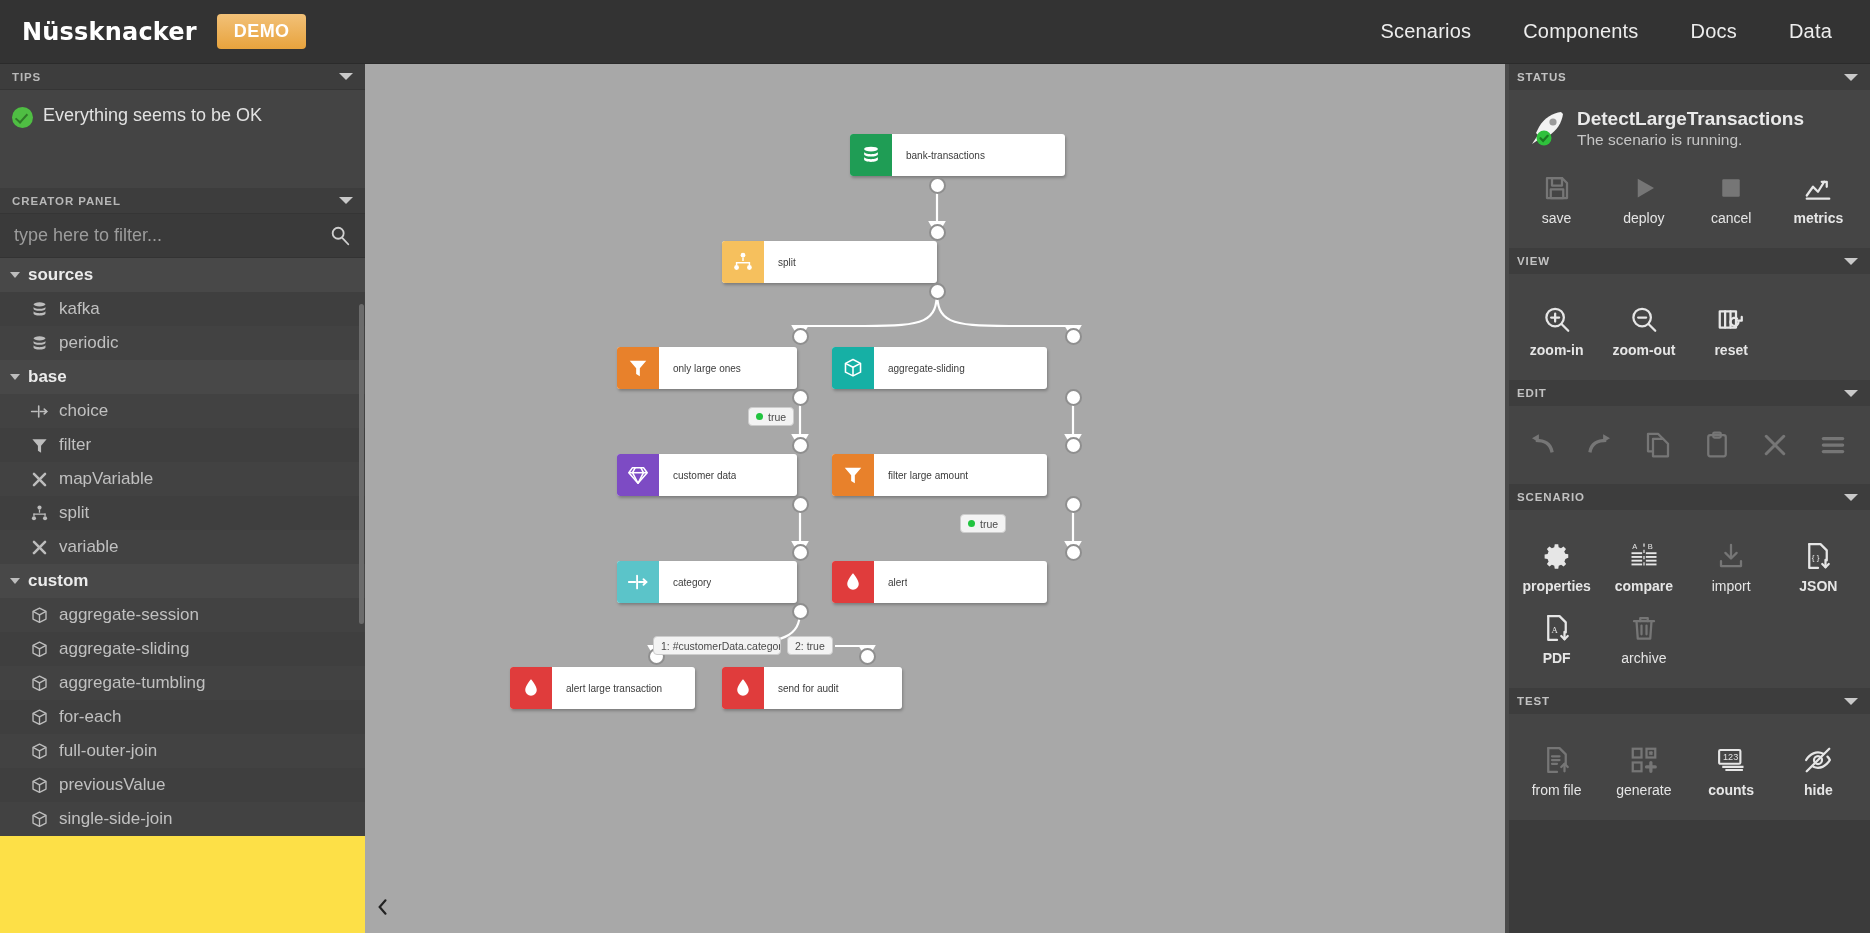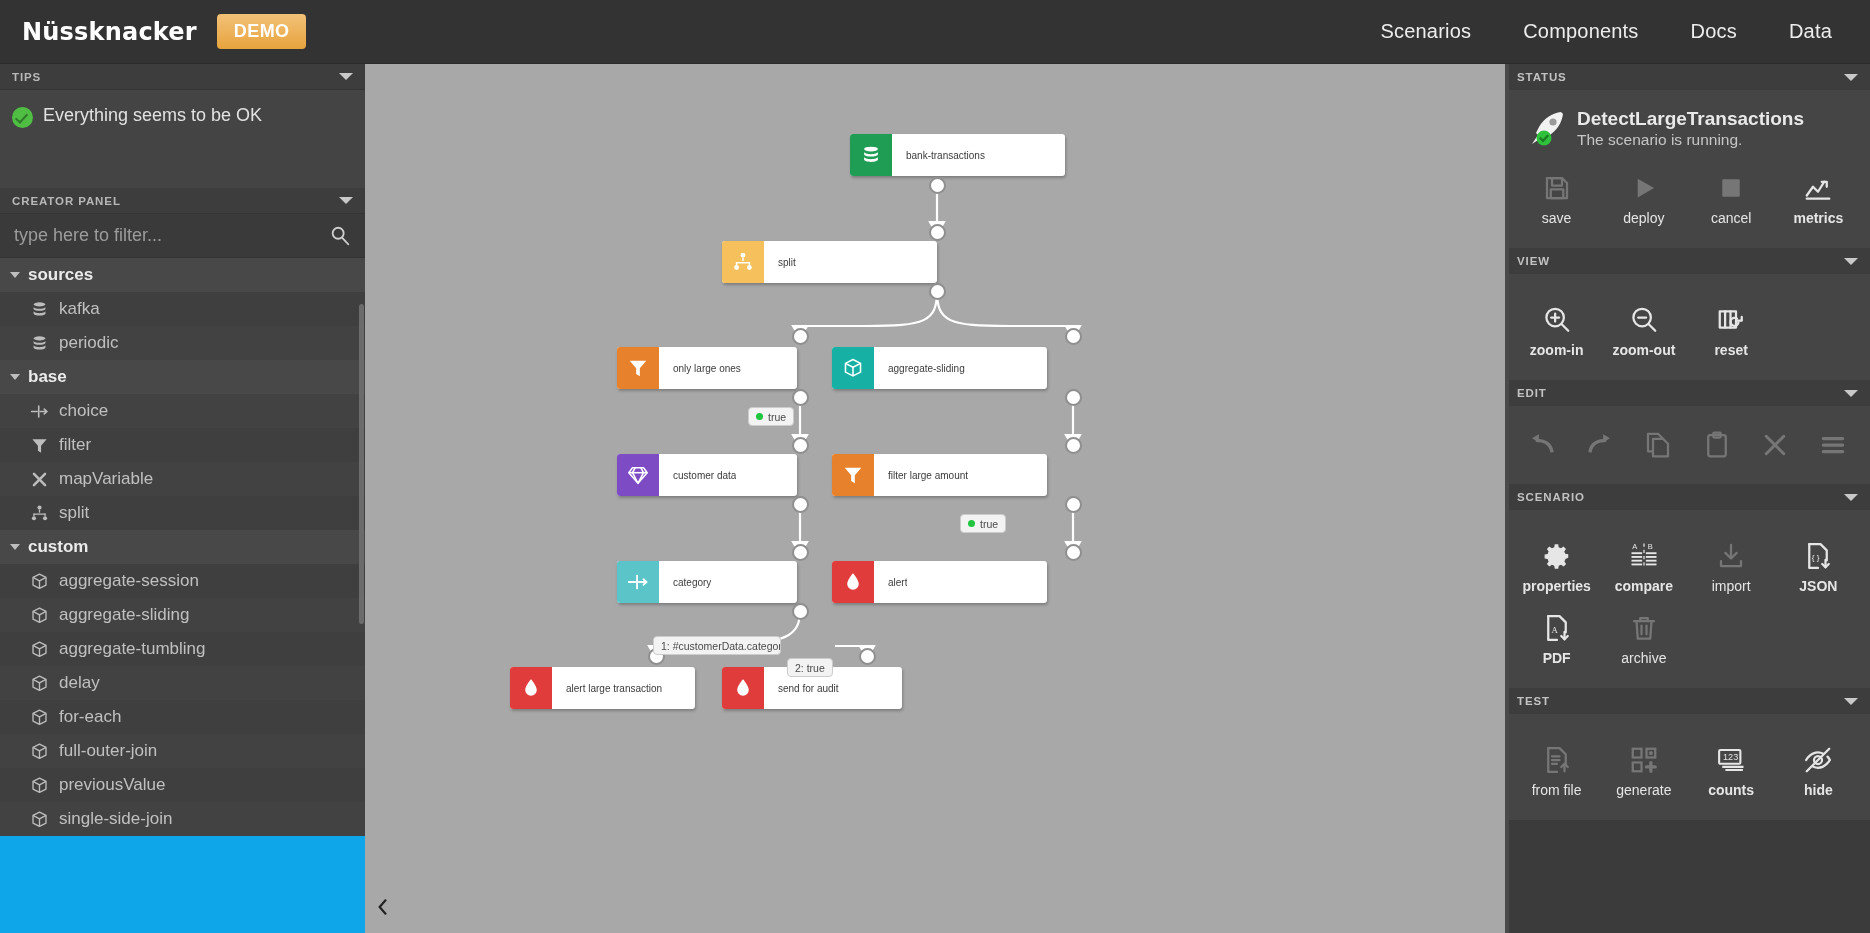--- a/index.html
+++ b/index.html
@@ -32,21 +32,21 @@
   .topnav { margin-left: auto; display: flex; align-items: center; }
   .topnav a {
     color: #ededed; font-size: 20px; text-decoration: none;
     padding: 0 26px; letter-spacing: .2px;
   }
   .topnav a:last-child { padding-right: 38px; }
 
   
   .leftpanel {
     position: absolute; left: 0; top: 64px; width: 365px; height: 869px;
-    background: #0ea5e9;
+    background: #fde047;
   }
   .sec-header {
     height: 26px; background: #3d3d3d;
     display: flex; align-items: center;
     padding: 0 12px;
     color: #b8b8b8; font-size: 11.5px; font-weight: bold; letter-spacing: .9px;
     border-bottom: 1px solid #353535;
   }
   .sec-header .caret { margin-left: auto; }
   .caret {
@@ -271,20 +271,27 @@
               <circle cx="12" cy="4.5" r="2.6"></circle>
               <circle cx="5" cy="18" r="2.6"></circle>
               <circle cx="19" cy="18" r="2.6"></circle>
               <path d="M11.2 7h1.6v4h-1.6z"></path>
               <path d="M4.4 12h15.2v1.6H4.4z"></path>
               <path d="M4.2 12h1.6v3.4H4.2z"></path>
               <path d="M18.2 12h1.6v3.4h-1.6z"></path>
             </svg></span>
           <span>split</span>
         </div>
+        <div class="item">
+          <span class="ico"><svg viewBox="0 0 24 24" fill="none" stroke="#bdbdbd" stroke-width="3.2" stroke-linecap="round">
+              <line x1="5" y1="5" x2="19" y2="19"></line>
+              <line x1="19" y1="5" x2="5" y2="19"></line>
+            </svg></span>
+          <span>variable</span>
+        </div>
         <div class="grp">
           <span class="tri"></span>
           <span>custom</span>
         </div>
         <div class="item">
           <span class="ico"><svg viewBox="0 0 24 24" fill="none" stroke="#bdbdbd" stroke-width="1.7" stroke-linejoin="round">
               <path d="M12 2.8l8.2 4.1v9.6L12 20.6 3.8 16.5V6.9z"></path>
               <path d="M3.8 6.9L12 11.2l8.2-4.3"></path>
               <path d="M12 11.2v9.4"></path>
             </svg></span>
@@ -298,28 +305,20 @@
             </svg></span>
           <span>aggregate-sliding</span>
         </div>
         <div class="item">
           <span class="ico"><svg viewBox="0 0 24 24" fill="none" stroke="#bdbdbd" stroke-width="1.7" stroke-linejoin="round">
               <path d="M12 2.8l8.2 4.1v9.6L12 20.6 3.8 16.5V6.9z"></path>
               <path d="M3.8 6.9L12 11.2l8.2-4.3"></path>
               <path d="M12 11.2v9.4"></path>
             </svg></span>
           <span>aggregate-tumbling</span>
-        </div>
-        <div class="item">
-          <span class="ico"><svg viewBox="0 0 24 24" fill="none" stroke="#bdbdbd" stroke-width="1.7" stroke-linejoin="round">
-              <path d="M12 2.8l8.2 4.1v9.6L12 20.6 3.8 16.5V6.9z"></path>
-              <path d="M3.8 6.9L12 11.2l8.2-4.3"></path>
-              <path d="M12 11.2v9.4"></path>
-            </svg></span>
-          <span>delay</span>
         </div>
         <div class="item">
           <span class="ico"><svg viewBox="0 0 24 24" fill="none" stroke="#bdbdbd" stroke-width="1.7" stroke-linejoin="round">
               <path d="M12 2.8l8.2 4.1v9.6L12 20.6 3.8 16.5V6.9z"></path>
               <path d="M3.8 6.9L12 11.2l8.2-4.3"></path>
               <path d="M12 11.2v9.4"></path>
             </svg></span>
           <span>for-each</span>
         </div>
         <div class="item">
@@ -496,21 +495,21 @@
         <span class="dot-green"></span>
         <span>true</span>
       </div>
       <div class="edgelabel" style="left: 595px; top: 450px;">
         <span class="dot-green"></span>
         <span>true</span>
       </div>
       <div class="edgelabel" style="left: 288px; top: 572px; max-width: 128px;">
         <span>1: #customerData.category == "STANDARD"</span>
       </div>
-      <div class="edgelabel" style="left: 422px; top: 572px; margin-top: 22px;">
+      <div class="edgelabel" style="left: 422px; top: 572px;">
         <span>2: true</span>
       </div>
     </div>
 
   <div class="rightpanel">
     <div class="rp-scrollbar"></div>
 
     <div class="rp-sec-head">
       <span>STATUS</span>
       <span class="caret"></span>

